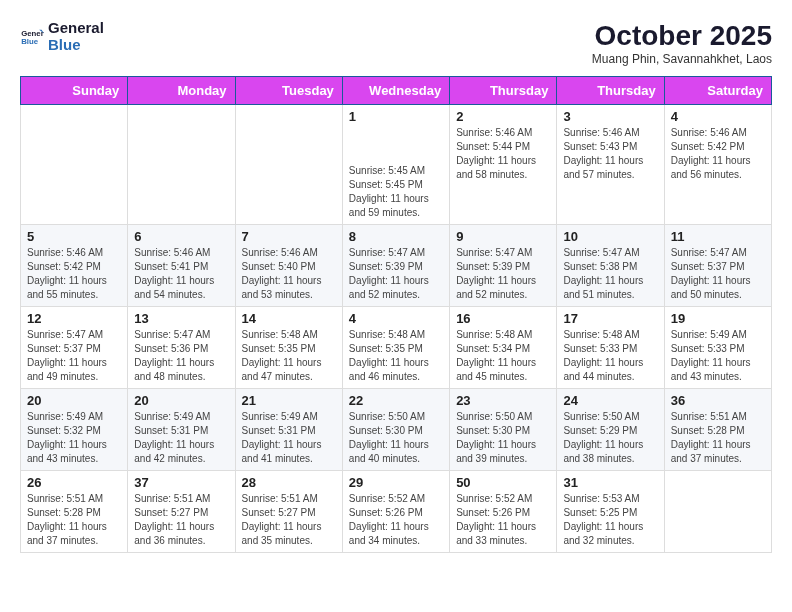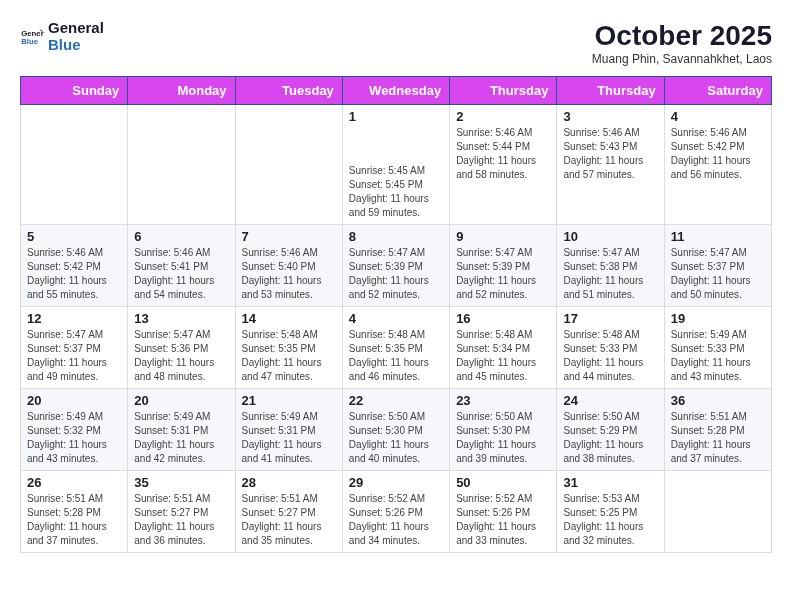--- a/index.html
+++ b/index.html
@@ -274,21 +274,21 @@
         </td>
       </tr>
       <tr>
         <td>
           <div class="day-number">26</div>
           <div class="day-info" style="white-space: pre-line;">Sunrise: 5:51 AM
 Sunset: 5:28 PM
 Daylight: 11 hours and 37 minutes.</div>
         </td>
         <td>
-          <div class="day-number">35</div>
+          <div class="day-number">37</div>
           <div class="day-info" style="white-space: pre-line;">Sunrise: 5:51 AM
 Sunset: 5:27 PM
 Daylight: 11 hours and 36 minutes.</div>
         </td>
         <td>
           <div class="day-number">28</div>
           <div class="day-info" style="white-space: pre-line;">Sunrise: 5:51 AM
 Sunset: 5:27 PM
 Daylight: 11 hours and 35 minutes.</div>
         </td>

